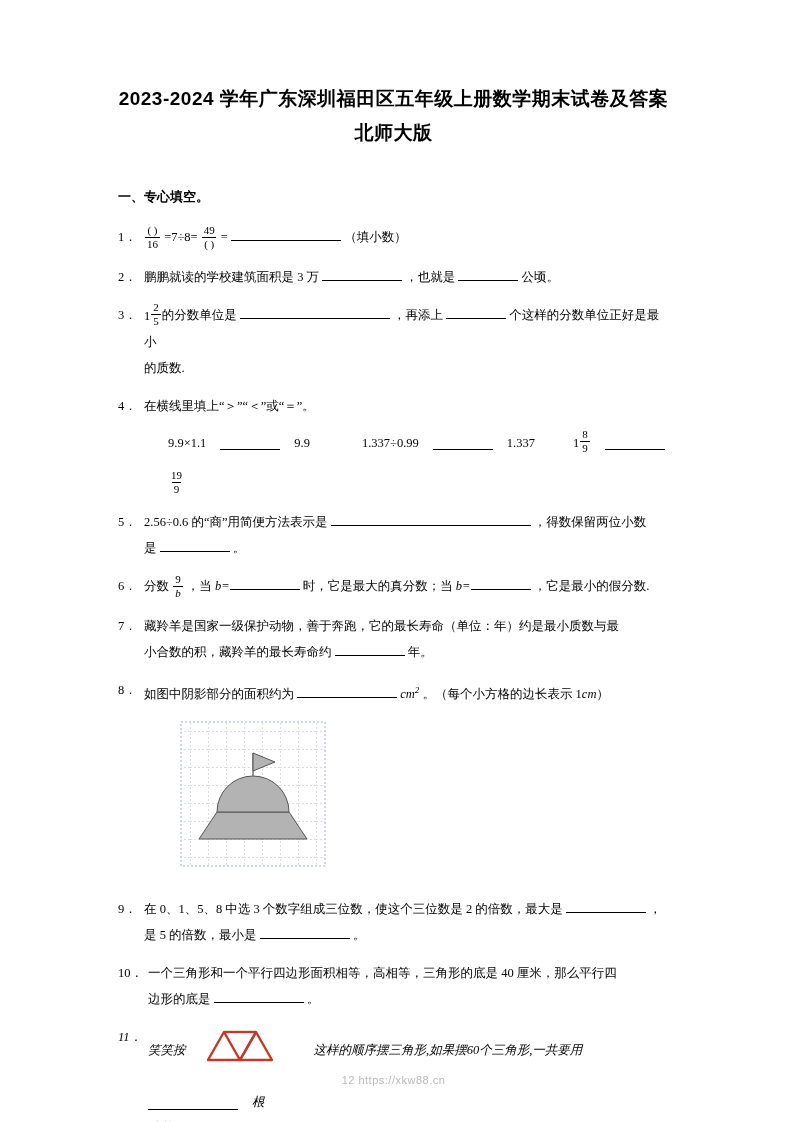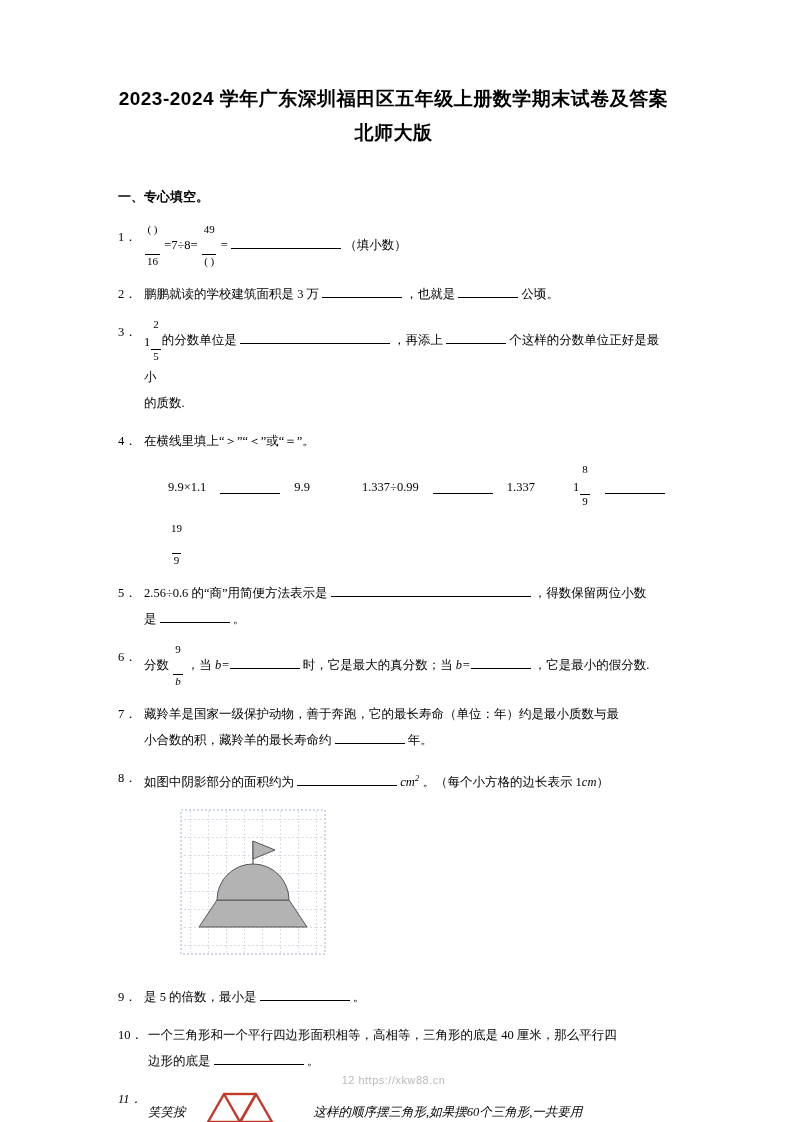--- a/index.html
+++ b/index.html
@@ -76,21 +76,20 @@
     vertical-align: middle;
     font-size: 11px;
     line-height: 13px;
     margin: 0 1px;
     position: relative;
     top: -1px;
   }
   .frac .den {
     border-top: 1px solid #000;
     padding: 0 2px;
-    margin-top: 18px;
   }
   .frac .num {
     padding: 0 2px;
   }
   .mixed {
     display: inline-flex;
     align-items: center;
     vertical-align: middle;
   }
   .sup-small { font-size: 9px; vertical-align: super; }
@@ -280,20 +279,25 @@
           <path d="M 81 40 L 103 49 L 81 58 Z" fill="#b3b3b3" stroke="#555" stroke-width="1"></path>
         </svg>
       </div>
     </div>
   </div>
 
   <div class="q">
     <div class="q-num">9．</div>
     <div class="q-body">
       <div>
+        <span>在 0、1、5、8 中选 3 个数字组成三位数，使这个三位数是 2 的倍数，最大是</span>
+        <span class="blank b80"></span>
+        <span>，</span>
+      </div>
+      <div>
         <span>是 5 的倍数，最小是</span>
         <span class="blank b90"></span>
         <span>。</span>
       </div>
     </div>
   </div>
 
   <div class="q">
     <div class="q-num narrow" style="width:30px;flex:0 0 30px;">10．</div>
     <div class="q-body">

